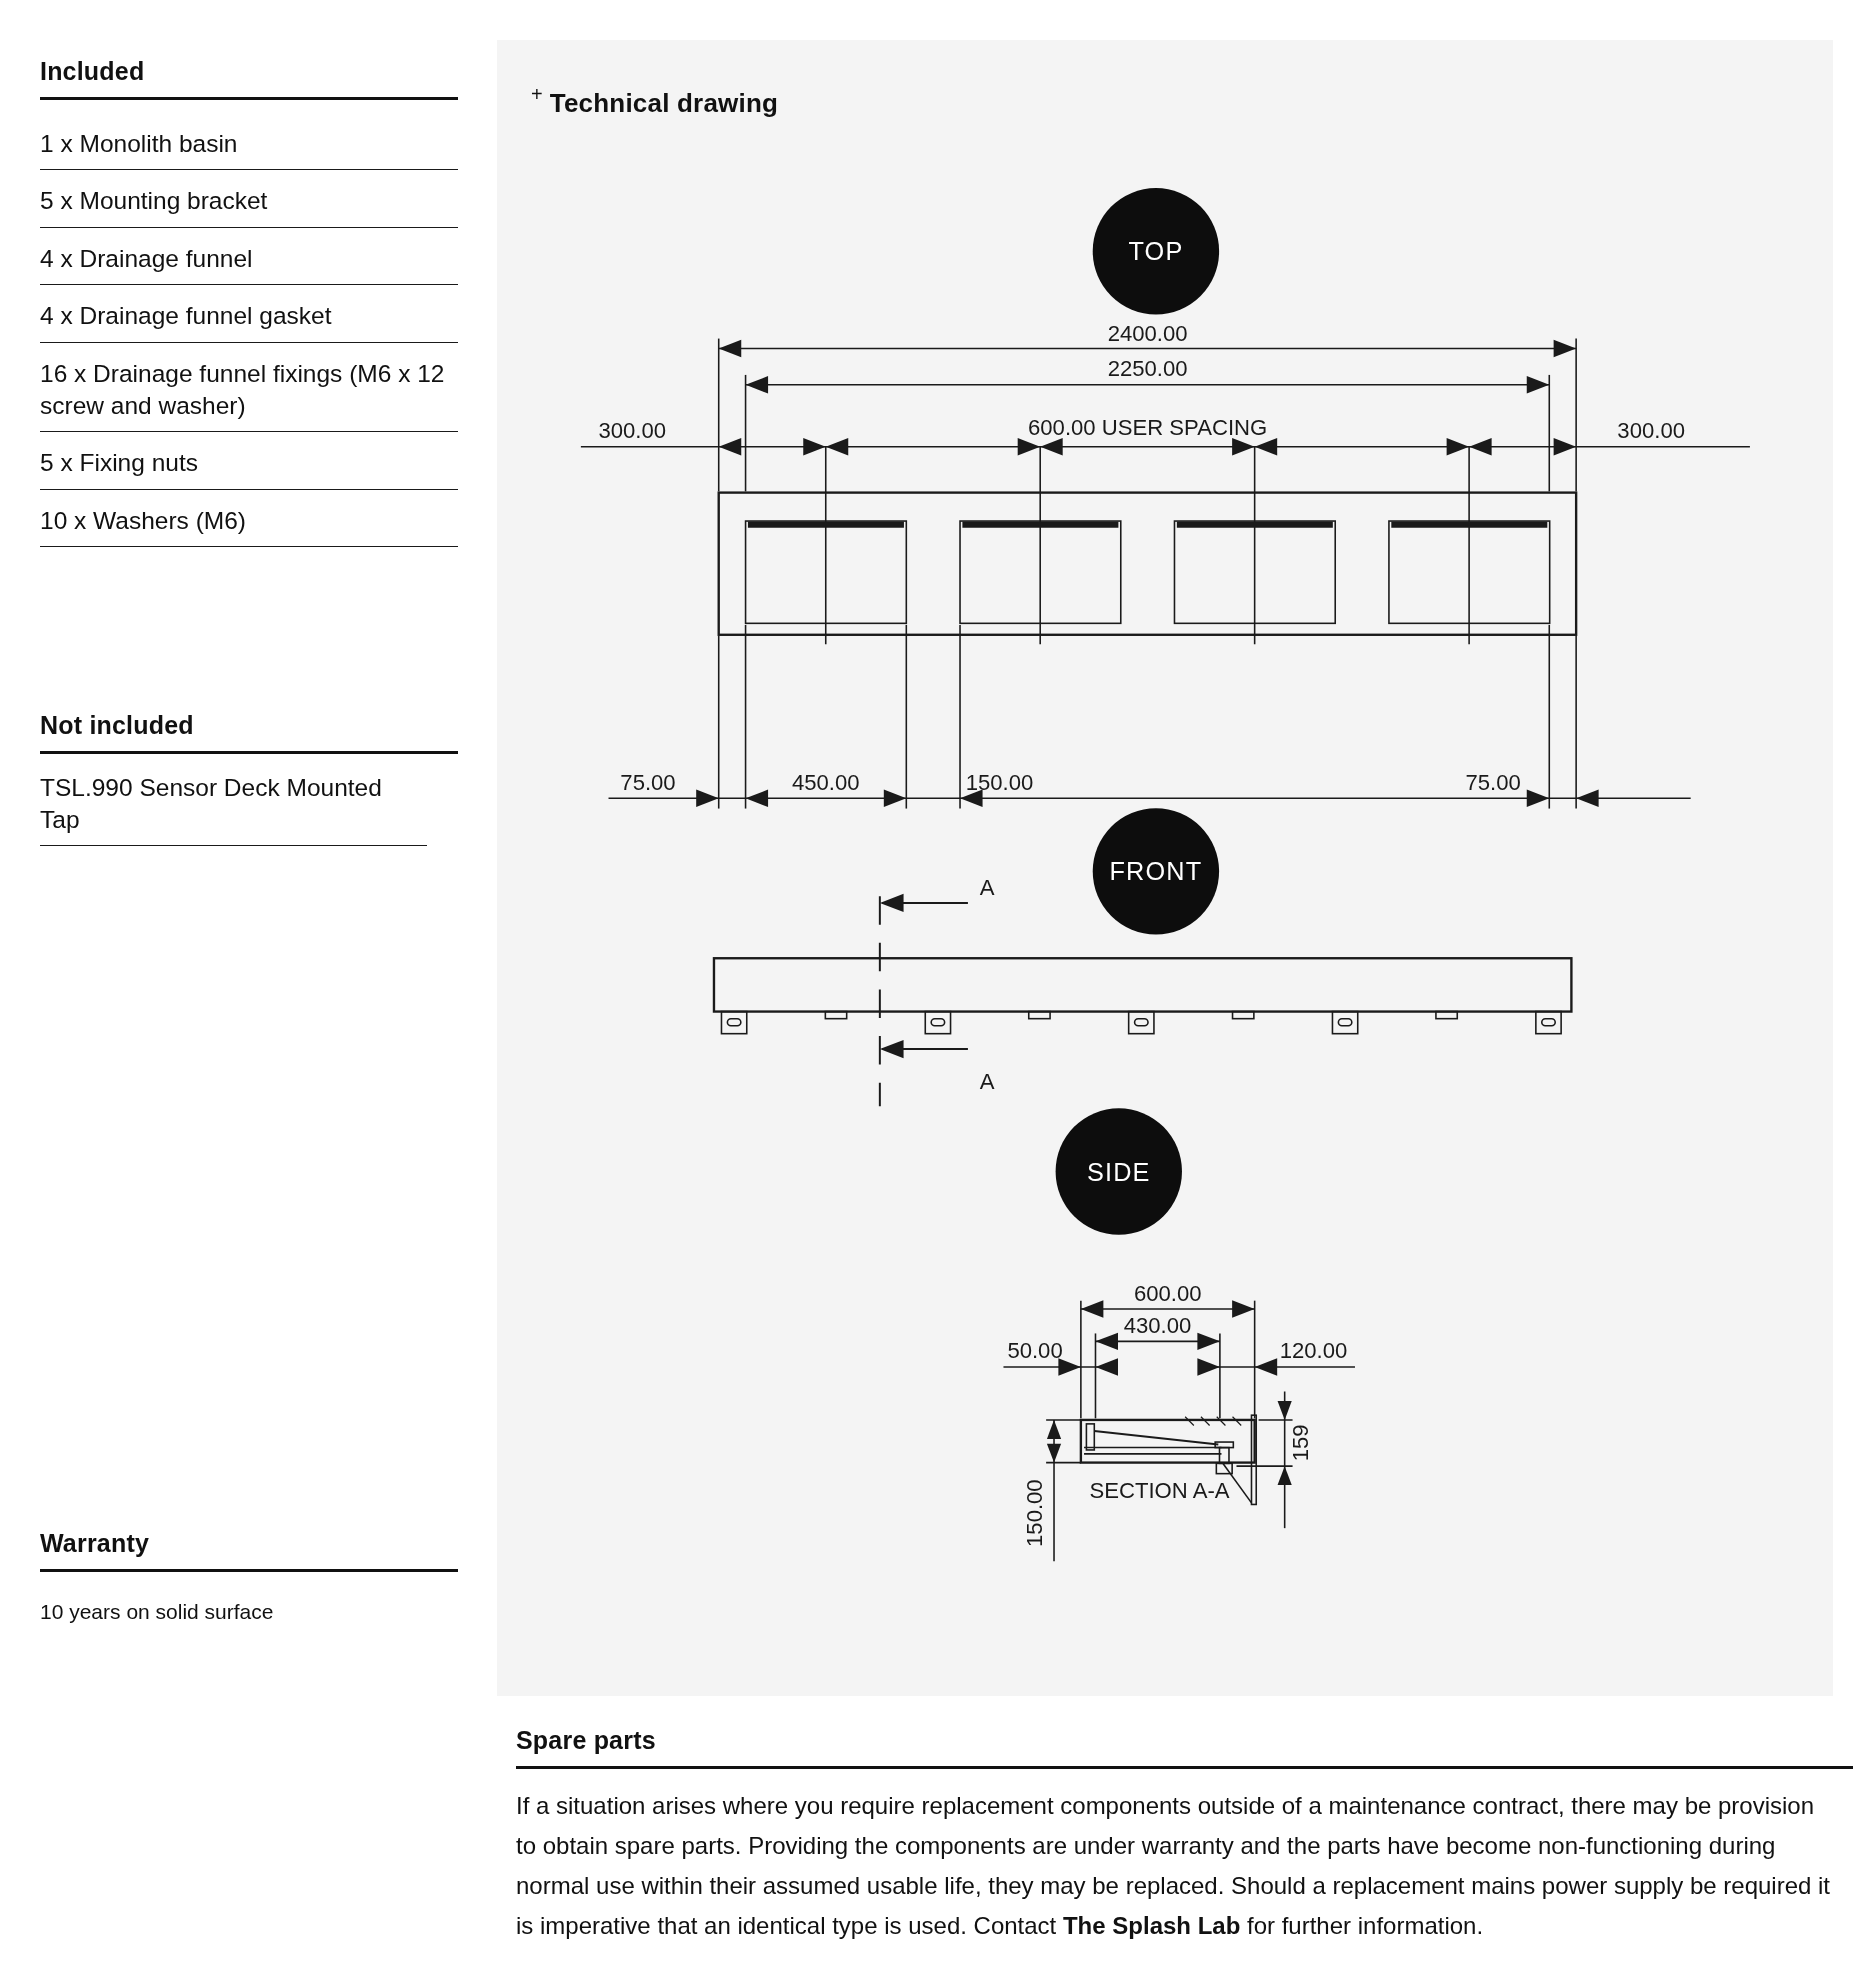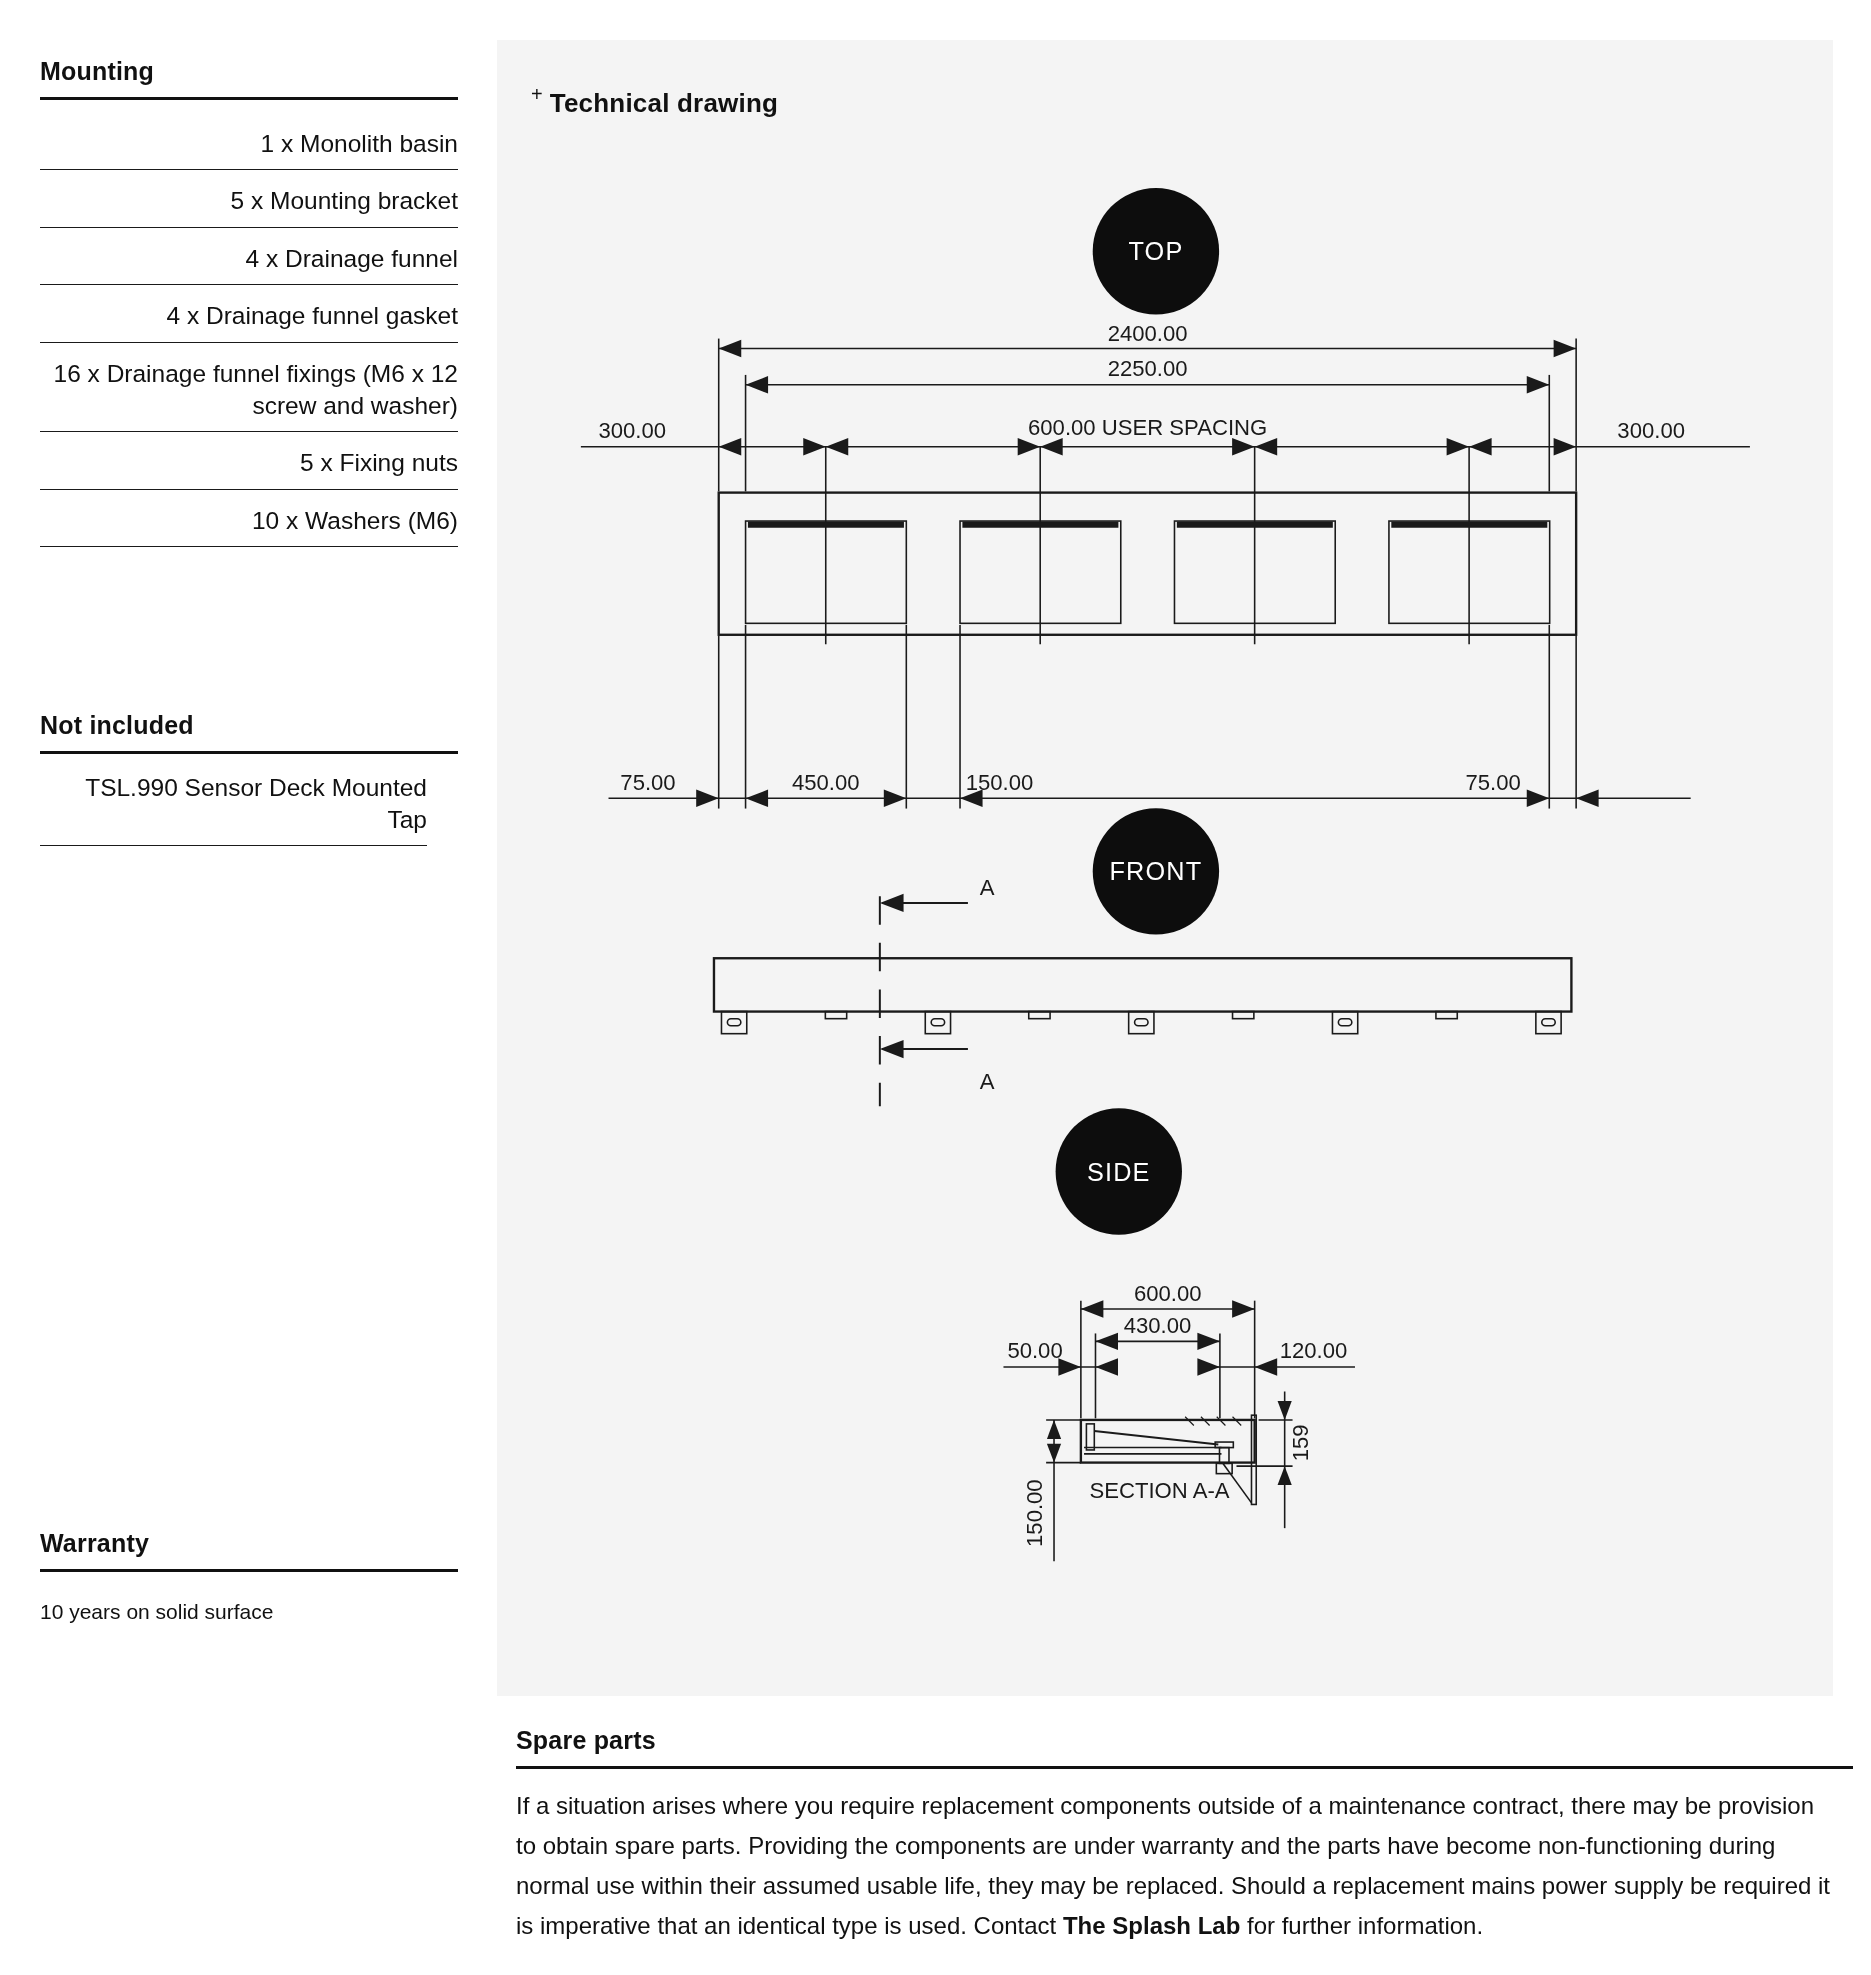--- a/index.html
+++ b/index.html
@@ -5,21 +5,21 @@
   html,body{margin:0;padding:0;}
   body{
     width:1871px;height:2013px;position:relative;background:#ffffff;
     font-family:"Liberation Sans",sans-serif;color:#111;
     -webkit-font-smoothing:antialiased;overflow:hidden;
   }
   
   .sidebar-section{position:absolute;left:40px;width:418px;}
   .side-heading{font-size:25px;font-weight:700;line-height:32px;letter-spacing:0.2px;}
   .rule-thick{border:none;border-top:3.6px solid #111;margin:9.5px 0 0 0;width:100%;}
-  .side-list{margin:0;padding:0;list-style:none;text-align:right;}
+  .side-list{margin:0;padding:0;list-style:none;}
   .side-row{font-size:24.5px;line-height:32px;padding:15px 0 9.5px 0;border-bottom:1.6px solid #1a1a1a;}
   .side-row.first{padding-top:28.4px;}
   .narrow{max-width:387px;}
   .warranty-text{font-size:21px;line-height:32px;padding-top:24px;}
   
   .panel{position:absolute;left:497px;top:40px;width:1336px;height:1656px;background:#f4f4f4;}
   .panel-title{position:absolute;left:34px;top:43px;display:flex;align-items:flex-start;}
   .panel-title .plus{font-size:20px;font-weight:500;line-height:20px;margin-top:0.8px;}
   .panel-title .title-text{font-size:26px;font-weight:700;line-height:28.4px;margin-left:7.1px;margin-top:6px;letter-spacing:0.2px;}
   .panel-svg{position:absolute;left:0;top:0;width:1336px;height:1656px;}
@@ -31,21 +31,21 @@
   .spare{position:absolute;left:516px;top:1725px;width:1337px;}
   .spare-heading{font-size:25px;font-weight:700;line-height:31px;letter-spacing:0.2px;}
   .spare .rule-thick{margin-top:10.3px;}
   .spare-para{font-size:24px;line-height:40px;margin-top:16.6px;width:1319px;}
   .spare-para b{font-weight:700;}
 </style>
 </head>
 <body>
 
 <div class="sidebar-section" style="top:55px">
-  <div class="side-heading">Mounting</div>
+  <div class="side-heading">Included</div>
   <hr class="rule-thick">
   <ul class="side-list">
     <li class="side-row first">1 x Monolith basin</li>
     <li class="side-row">5 x Mounting bracket</li>
     <li class="side-row">4 x Drainage funnel</li>
     <li class="side-row">4 x Drainage funnel gasket</li>
     <li class="side-row">16 x Drainage funnel fixings (M6 x 12 screw and washer)</li>
     <li class="side-row">5 x Fixing nuts</li>
     <li class="side-row">10 x Washers (M6)</li>
   </ul>

